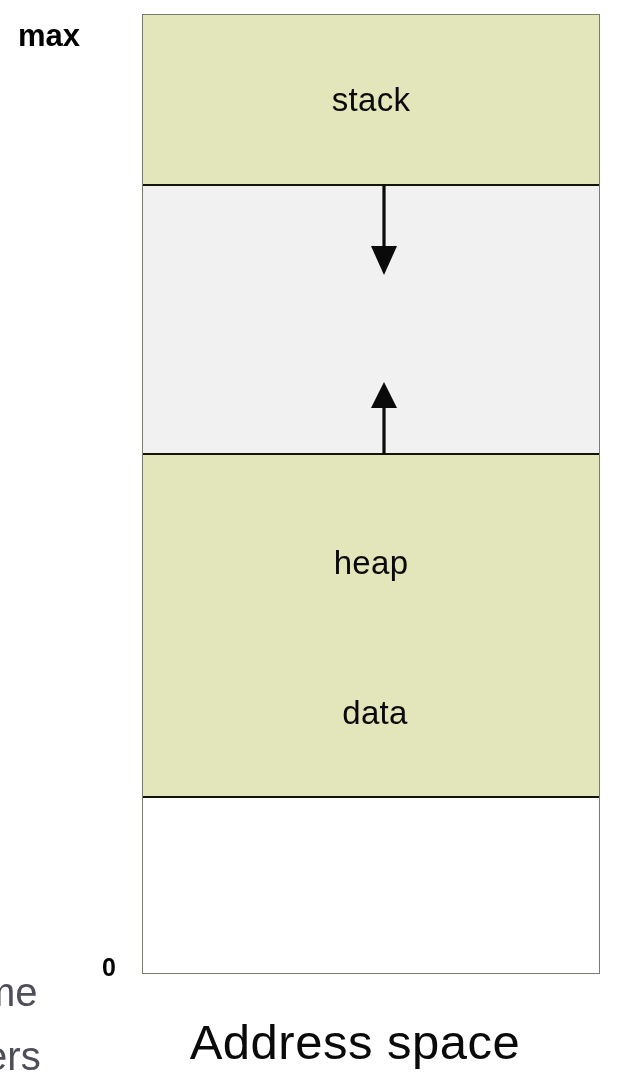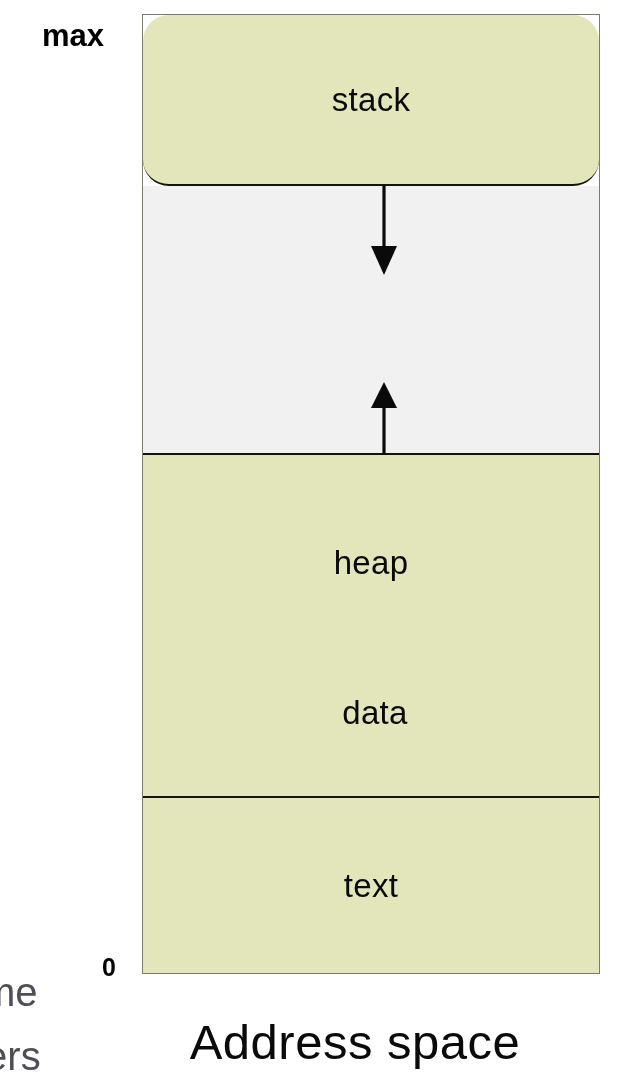--- a/index.html
+++ b/index.html
@@ -21,21 +21,20 @@
     position: absolute;
     font-weight: bold;
     color: #000000;
     line-height: 1;
     white-space: nowrap;
   }
   #label-max {
     left: 18px;
     top: 20px;
     font-size: 31px;
-    margin-left: 24px;
   }
   #label-zero {
     left: 102px;
     top: 955px;
     font-size: 25px;
   }
 
   
   #memory-diagram {
     position: absolute;
@@ -63,21 +62,20 @@
     color: #0a0a0a;
     letter-spacing: 0.3px;
     line-height: 1;
   }
 
   #segment-stack {
     top: 0;
     height: 171px;
     background: #e3e6ba;
     border-bottom: 2px solid #141408;
-    border-radius: 26px;
   }
   #segment-gap {
     top: 171px;
     height: 269px;
     background: #f1f1f1;
     border-bottom: 2px solid #141408;
   }
   #segment-heap {
     top: 440px;
     height: 217px;
@@ -185,19 +183,16 @@
   </div>
 
   <div id="segment-heap" class="segment">
     <span class="segment-label">heap</span>
   </div>
 
   <div id="segment-data" class="segment">
     <span class="segment-label">data</span>
   </div>
 
-  <div id="segment-text" class="segment">
-    <span class="segment-label">text</span>
-  </div>
 
 </div>
 
 <div id="caption-address-space">Address space</div>
 
 </body></html>

